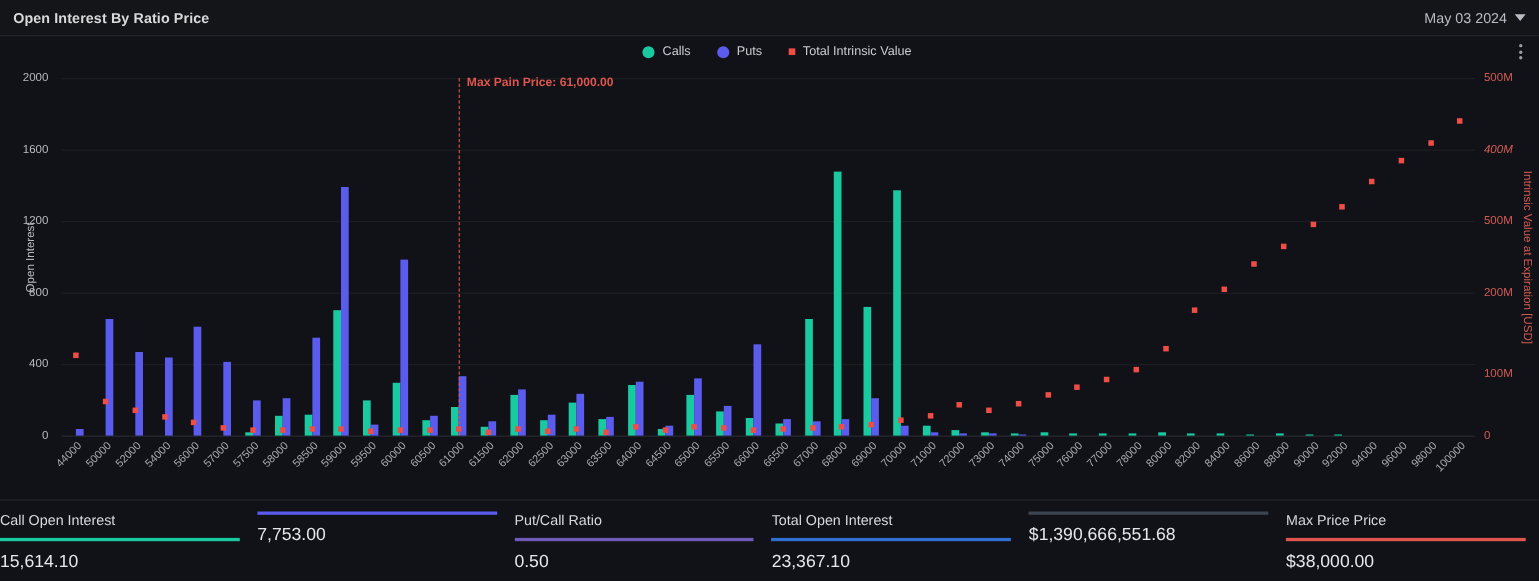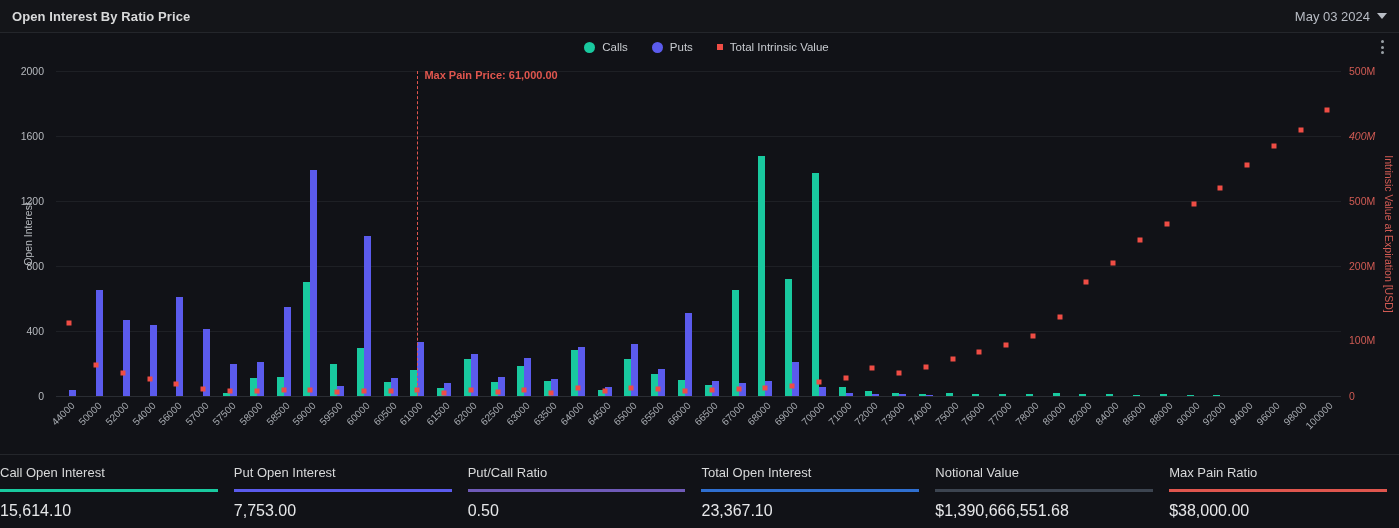--- a/index.html
+++ b/index.html
@@ -562,39 +562,37 @@
       </div>
   </div>
 
   <div class="stats">
       <div class="stat">
         <div class="stat-label">Call Open Interest</div>
         <div class="stat-rule" style="background: rgb(25, 201, 159);"></div>
         <div class="stat-value">15,614.10</div>
       </div>
       <div class="stat">
-        <div class="stat-label">Put Open Interest</div>
         <div class="stat-rule" style="background: rgb(91, 91, 237);"></div>
         <div class="stat-value">7,753.00</div>
       </div>
       <div class="stat">
         <div class="stat-label">Put/Call Ratio</div>
         <div class="stat-rule" style="background: rgb(111, 90, 184);"></div>
         <div class="stat-value">0.50</div>
       </div>
       <div class="stat">
         <div class="stat-label">Total Open Interest</div>
         <div class="stat-rule" style="background: rgb(47, 111, 208);"></div>
         <div class="stat-value">23,367.10</div>
       </div>
       <div class="stat">
-        <div class="stat-label">Notional Value</div>
         <div class="stat-rule" style="background: rgb(60, 68, 80);"></div>
         <div class="stat-value">$1,390,666,551.68</div>
       </div>
       <div class="stat">
-        <div class="stat-label">Max Pain Ratio</div>
+        <div class="stat-label">Max Price Price</div>
         <div class="stat-rule" style="background: rgb(224, 86, 78);"></div>
         <div class="stat-value">$38,000.00</div>
       </div>
     </div>
 
 </div>
 
 </body></html>

